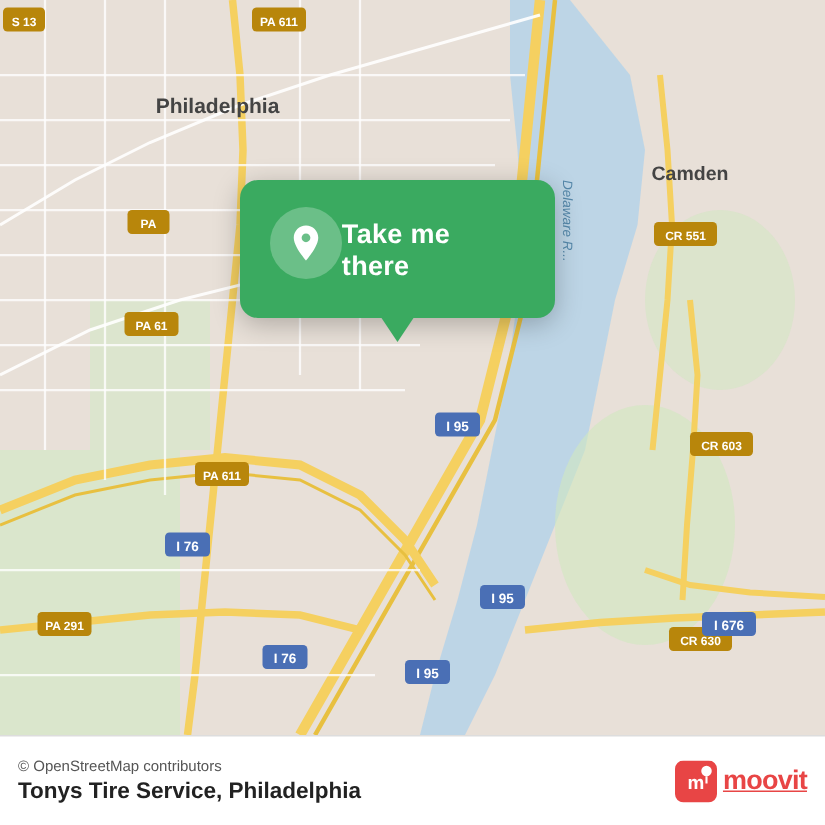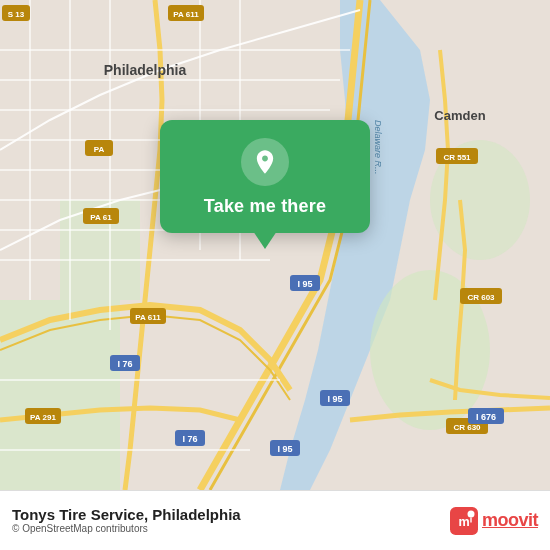--- a/index.html
+++ b/index.html
@@ -29,21 +29,21 @@
 
     
     #popup-card {
       position: absolute;
       top: 120px;
       left: 160px;
       width: 210px;
       background: #3aaa60;
       border-radius: 12px;
       display: flex;
-      flex-direction: column;
+      flex-direction: row;
       align-items: center;
       padding: 18px 20px 16px;
       box-shadow: 0 4px 18px rgba(0,0,0,0.25);
     }
 
     #popup-card::after {
       content: '';
       position: absolute;
       bottom: -16px;
       left: 50%;
@@ -230,22 +230,22 @@
       <svg width="28" height="28" viewBox="0 0 24 24" fill="none" xmlns="http://www.w3.org/2000/svg">
         <path d="M12 2C8.13 2 5 5.13 5 9c0 5.25 7 13 7 13s7-7.75 7-13c0-3.87-3.13-7-7-7zm0 9.5c-1.38 0-2.5-1.12-2.5-2.5S10.62 6.5 12 6.5s2.5 1.12 2.5 2.5S13.38 11.5 12 11.5z" fill="white"></path>
       </svg>
     </div>
     <span id="take-me-there-label">Take me there</span>
   </div>
 </div>
 
 <div id="bottom-bar">
   <div id="bottom-left">
+    <span id="osm-attribution">© OpenStreetMap contributors</span>
     <span id="place-name">Tonys Tire Service, Philadelphia</span>
-    <span id="osm-attribution">© OpenStreetMap contributors</span>
   </div>
   <div id="moovit-logo">
 
     <svg id="moovit-icon" viewBox="0 0 40 40" xmlns="http://www.w3.org/2000/svg">
       <rect width="40" height="40" rx="8" fill="#e84545"></rect>
       <text x="20" y="27" text-anchor="middle" font-size="18" font-weight="bold" fill="white" font-family="Arial">m</text>
 
       <circle cx="30" cy="10" r="5" fill="white"></circle>
       <path d="M30 15 L30 22" stroke="white" stroke-width="2"></path>
     </svg>

